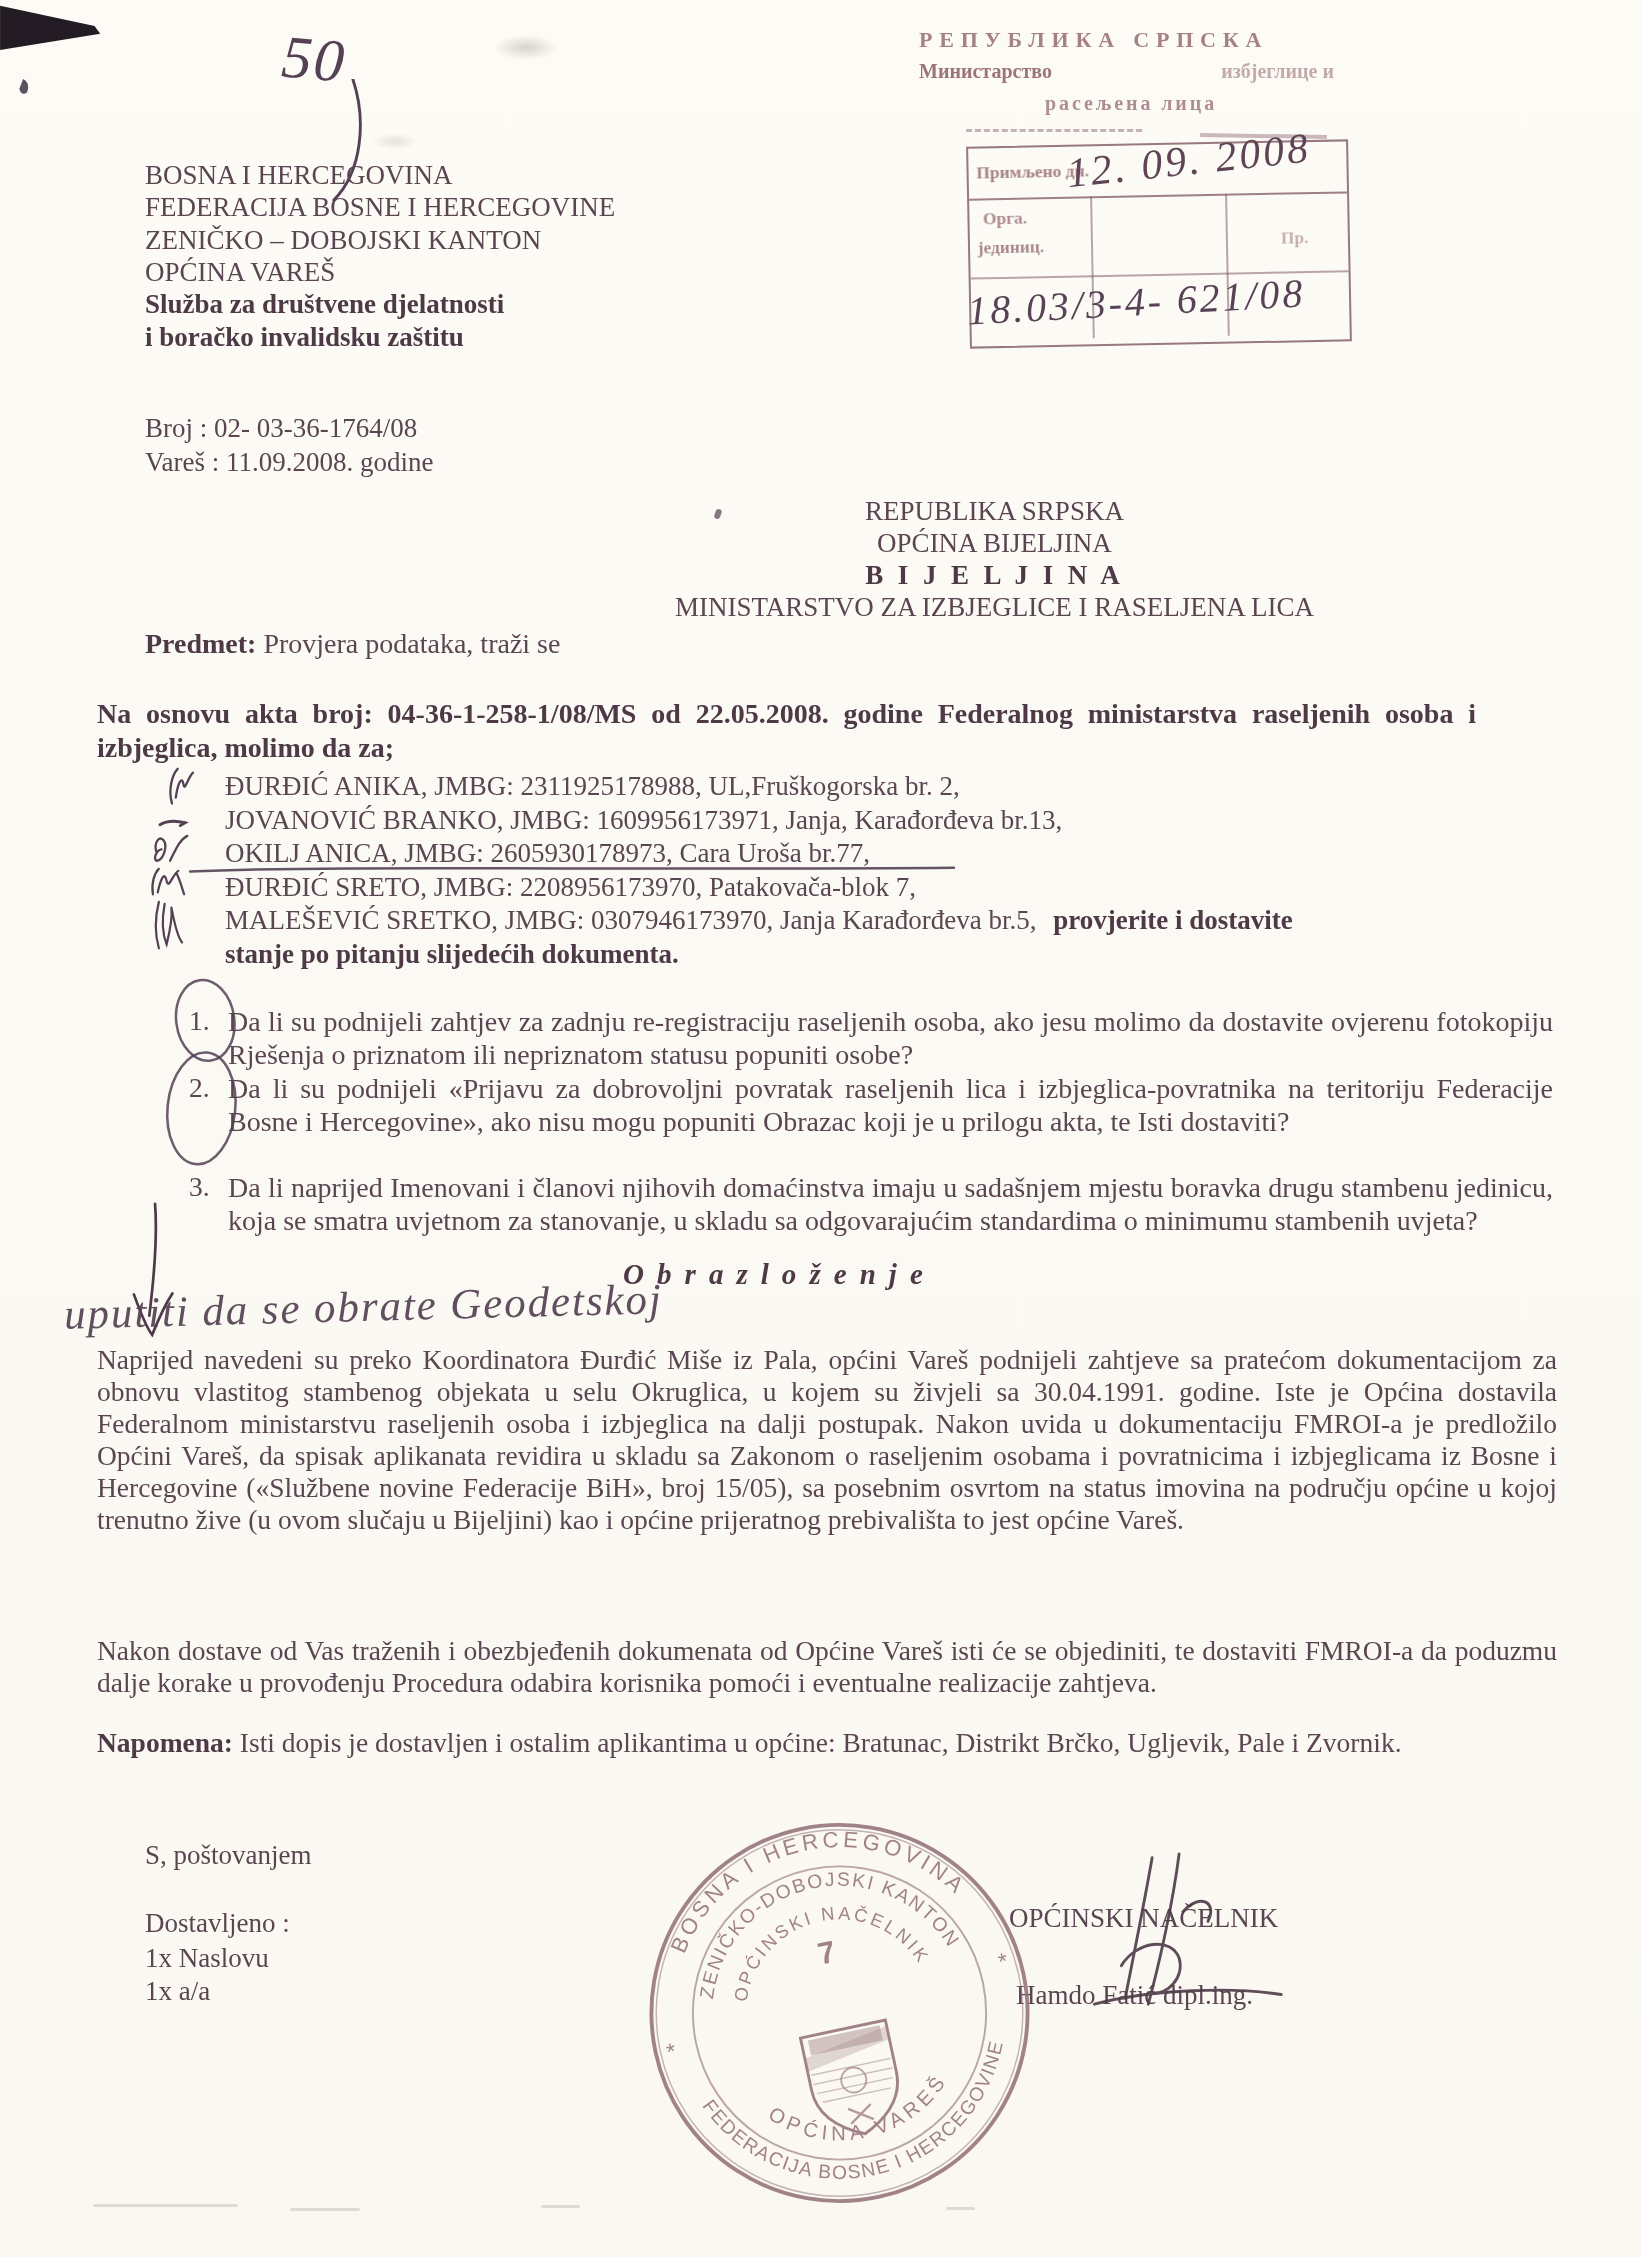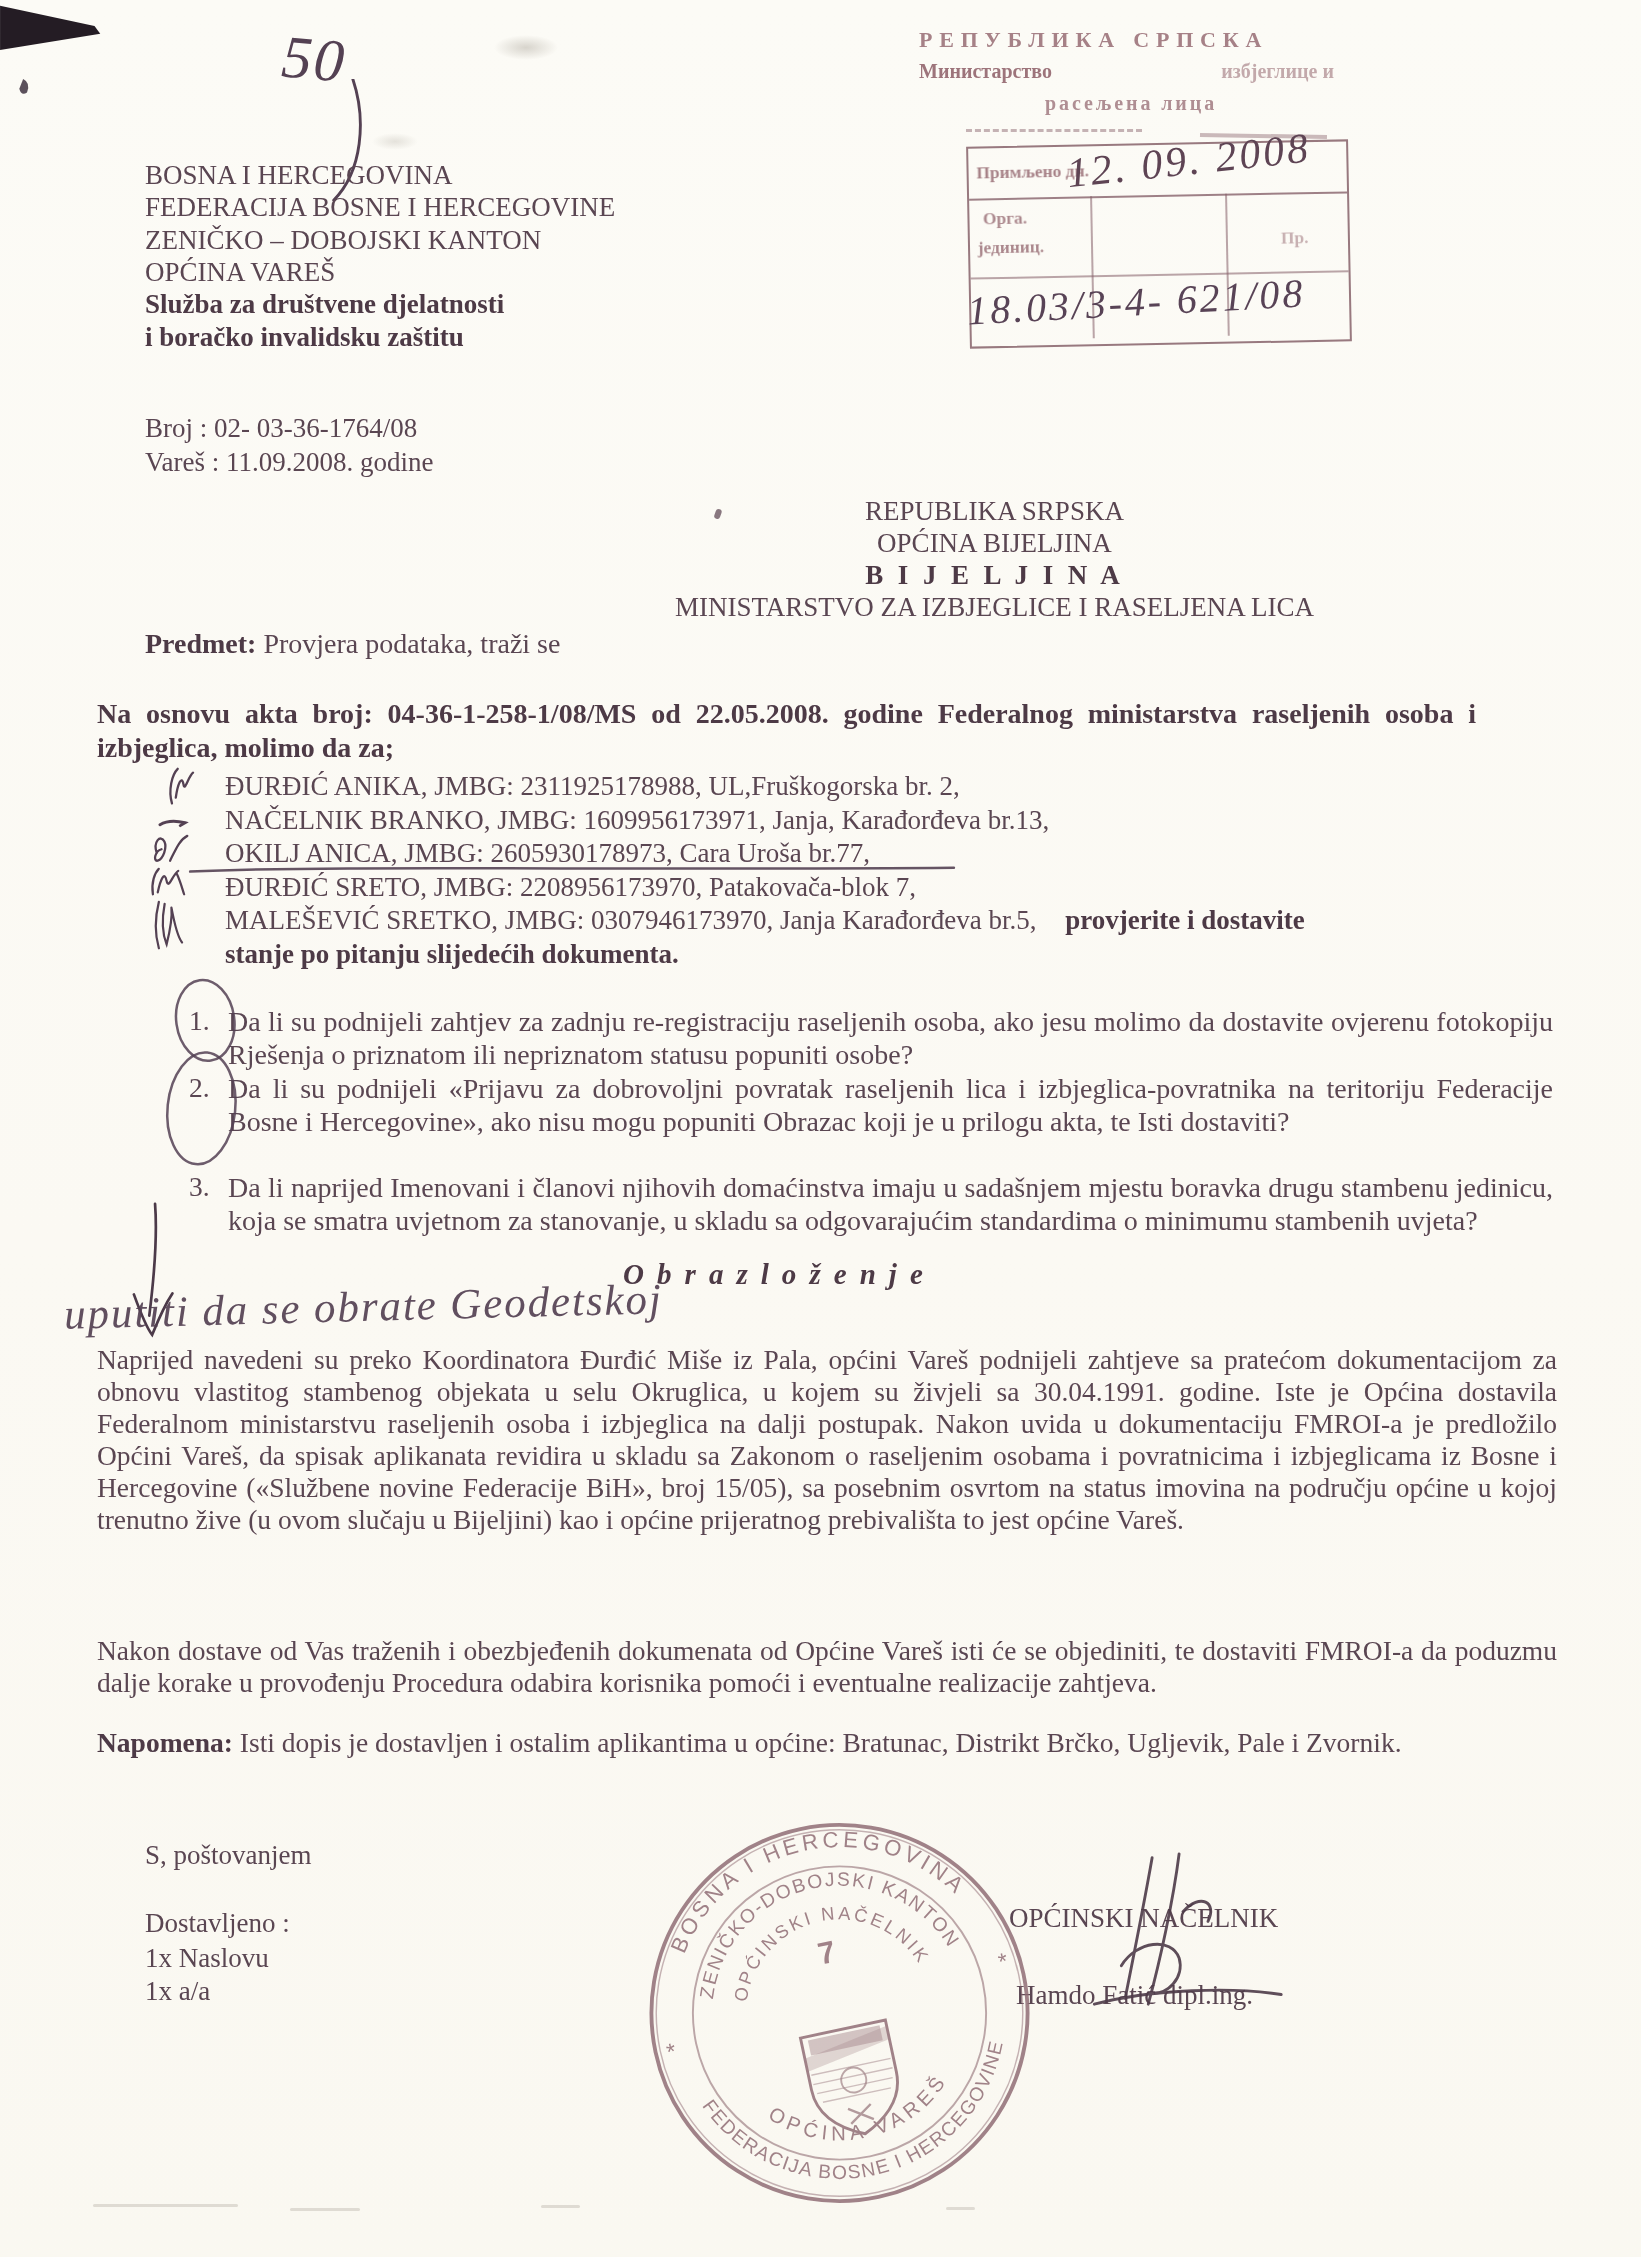--- a/index.html
+++ b/index.html
@@ -82,26 +82,26 @@
   </div>
 
   <div class="abs nowrap" style="left:145px;top:628px;font-size:28px;">
     <span class="b">Predmet:</span>
     <span>Provjera podataka, traži se</span>
   </div>
 
   <div class="abs b" style="left:97px;top:697px;width:1379px;font-size:28px;line-height:34px;text-align:justify;">Na osnovu akta broj: 04-36-1-258-1/08/MS od 22.05.2008. godine Federalnog ministarstva raseljenih osoba i izbjeglica, molimo da za;</div>
 
   <div class="abs typed nowrap" style="left:225px;top:770px;">ĐURĐIĆ ANIKA, JMBG: 2311925178988, UL,Fruškogorska br. 2,</div>
-  <div class="abs typed nowrap" style="left:225px;top:804px;">NAČELNIK BRANKO, JMBG: 1609956173971, Janja, Karađorđeva br.13,</div>
+  <div class="abs typed nowrap" style="left:225px;top:804px;">JOVANOVIĆ BRANKO, JMBG: 1609956173971, Janja, Karađorđeva br.13,</div>
   <div class="abs typed nowrap" style="left:225px;top:837px;">OKILJ ANICA, JMBG: 2605930178973, Cara Uroša br.77,</div>
   <div class="abs typed nowrap" style="left:225px;top:871px;">ĐURĐIĆ SRETO, JMBG: 2208956173970, Patakovača-blok 7,</div>
   <div class="abs typed nowrap" style="left:225px;top:904px;">
     <span>MALEŠEVIĆ SRETKO, JMBG: 0307946173970, Janja Karađorđeva br.5,</span>
-    <span class="b" style="margin-left:22px;">provjerite i dostavite</span>
+    <span class="b" style="margin-left:10px;">provjerite i dostavite</span>
   </div>
   <div class="abs typed nowrap b" style="left:225px;top:938px;">stanje po pitanju slijedećih dokumenta.</div>
 
   <svg class="abs" style="left:166px;top:765px;" width="33" height="46" viewBox="0 0 34 48">
     <path d="M6,40 C2,26 6,10 12,4 M10,34 C12,20 16,10 18,20 C19,29 23,12 28,8" fill="none" stroke="#544153" stroke-width="2.4" stroke-linecap="round"></path>
   </svg>
   <svg class="abs" style="left:158px;top:815px;" width="31" height="17.4" viewBox="0 0 32 18">
     <path d="M2,10 Q12,4 28,8 L23,11" fill="none" stroke="#544153" stroke-width="3" stroke-linecap="round"></path>
   </svg>
   <svg class="abs" style="left:151px;top:832px;" width="42" height="44" viewBox="0 0 44 46">

